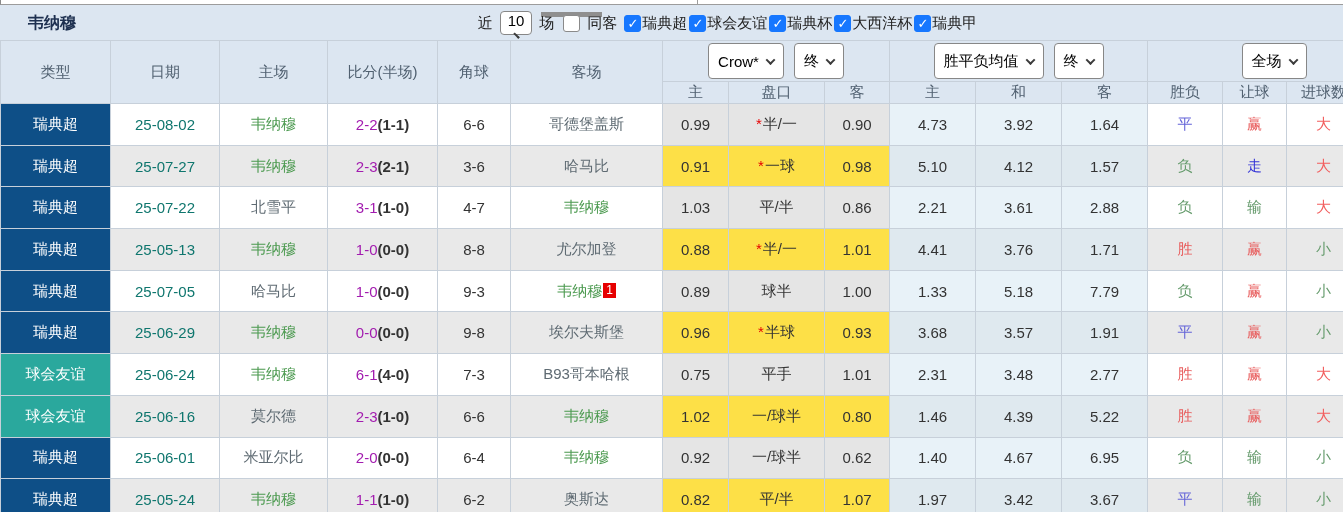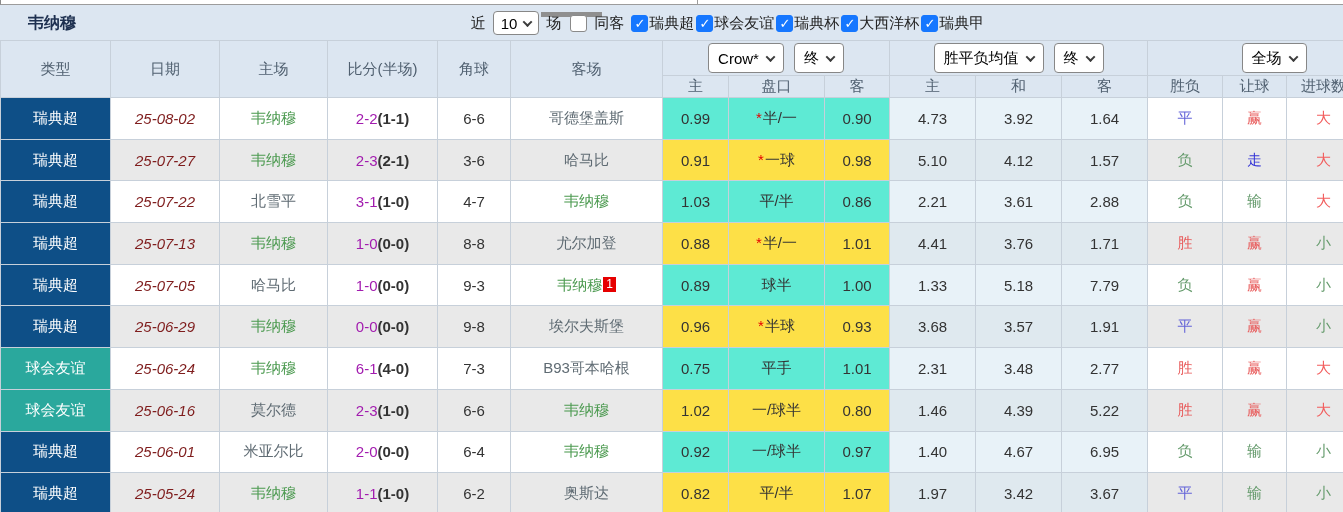--- a/index.html
+++ b/index.html
@@ -7,22 +7,22 @@
   body { font-family: "Liberation Sans", "DejaVu Sans", sans-serif; background:#dce6f1; position:relative; }
 
   .top-strip { position:absolute; left:0; top:0; width:1343px; height:5px; background:#fff; border-bottom:1px solid #9c9c9c; border-left:1px solid #8a8a8a; }
   .strip-divider { position:absolute; left:697px; top:0; width:1px; height:5px; background:#9c9c9c; }
   .scroll-nub { position:absolute; left:541px; top:12px; width:61px; height:5px; background:#8f8f8f; }
 
   .title-bar { position:absolute; left:0; top:6px; width:1343px; height:34px; display:flex; align-items:center; }
   .page-title { position:absolute; left:28px; font-size:16px; font-weight:bold; color:#1e3050; }
   .filters { margin:0 auto; position:relative; left:56px; display:flex; align-items:center; gap:7px; font-size:15px; color:#222; }
   .filters .gap-sm { margin-left:2px;text-align:center; }
-  .select { display:inline-flex; align-items:center; gap:8px; background:#fff; border:1px solid #878787; border-radius:4px; height:30px; padding:14px 9px; font-size:15px; color:#000; cursor:default; }
-  .select-sm { height:24px; padding:0 7px; gap:7px; }
+  .select { display:inline-flex; align-items:center; gap:8px; background:#fff; border:1px solid #878787; border-radius:4px; height:36px; padding:14px 9px; font-size:15px; color:#000; cursor:default; }
+  .select-sm { height:24px; padding:0 7px; gap:7px;flex-direction:column; }
   .chev { width:7px; height:7px; border-right:2px solid #3c3c3c; border-bottom:2px solid #3c3c3c; transform:rotate(45deg) translate(-1px,-1px); display:inline-block; }
   .chk-group { display:inline-flex; align-items:center; gap:1px; }
   .cb { width:17px; height:17px; border-radius:3px; display:inline-flex; align-items:center; justify-content:center; font-size:13px; font-weight:bold; }
   .cb.on { background:#1677ff; border:1px solid #1677ff; color:#fff; }
   .cb.off { background:#fff; border:1px solid #8a8a8a; }
   .chk-label { font-size:15px; color:#222; }
 
   .table-wrap { position:absolute; left:0; top:40px; width:1343px; height:472px; overflow:hidden; }
   table { border-collapse:collapse; table-layout:fixed; width:1360px; }
   th, td { border:1px solid #c7d0da; text-align:center; overflow:hidden; white-space:nowrap; }
@@ -31,27 +31,27 @@
   thead tr.hrow-b { height:22px; }
   .grp { padding:2px 0; }
   .grp-inner { display:flex; align-items:center; justify-content:center; gap:10px; }
   .grp-right .grp-inner { padding-left:40px; }
 
   tbody tr { height:41.7px; background:#ffffff; }
   tbody tr.alt { background:#e9e9e9; }
   tbody td { font-size:15px; color:#333; }
   td.lg-blue { background:#0e4f87; color:#fff; }
   td.lg-teal { background:#2aa89d; color:#fff; }
-  td.c-date { color:#7f1d1d;font-style:italic; }
+  td.c-date { color:#0f766e; }
   .team { color:#5f6b73; }
   .team-self { color:#4c9a50; }
   .badge { display:inline-block; background:#e60000; color:#fff; font-size:12px; line-height:15px; padding:0 3px; margin-left:1px; vertical-align:2px; }
   .score { color:#a21caf; }
   .half { color:#333;font-weight:bold; }
-  tr td.c-odds { background:#5eead4; }
+  tr td.c-odds { background:#e5e5e5; }
   tr.alt td.c-odds { background:#fde047;text-align:center; }
   tr td.c-mean { background:#e8f2f8; }
   tr.alt td.c-mean { background:#dfe9ef; }
   .star { color:#e60000; margin-right:1px; }
   .t-win { color:#e85b5b; }
   .t-draw { color:#6565d8; }
   .t-lose { color:#649a6b; }
   .t-walk { color:#3434d6; }
   .t-over { color:#f25e5e; }
   .t-under { color:#649a6b; }
@@ -220,21 +220,21 @@
     <td class="c-odds">0.86</td>
     <td class="c-mean">2.21</td>
     <td class="c-mean">3.61</td>
     <td class="c-mean">2.88</td>
     <td class="t-lose">负</td>
     <td class="t-lose">输</td>
     <td class="t-over">大</td>
   </tr>
         <tr class="alt">
     <td class="lg-blue">瑞典超</td>
-    <td class="c-date">25-07-13</td>
+    <td class="c-date">25-05-13</td>
     <td><span class="team team-self">韦纳穆</span></td>
     <td><span class="score">1-0</span><span class="half">(0-0)</span></td>
     <td>8-8</td>
     <td><span class="team">尤尔加登</span></td>
     <td class="c-odds">0.88</td>
     <td class="c-odds"><span class="star">*</span>半/一</td>
     <td class="c-odds">1.01</td>
     <td class="c-mean">4.41</td>
     <td class="c-mean">3.76</td>
     <td class="c-mean">1.71</td>
@@ -312,21 +312,21 @@
   </tr>
         <tr>
     <td class="lg-blue">瑞典超</td>
     <td class="c-date">25-06-01</td>
     <td><span class="team">米亚尔比</span></td>
     <td><span class="score">2-0</span><span class="half">(0-0)</span></td>
     <td>6-4</td>
     <td><span class="team team-self">韦纳穆</span></td>
     <td class="c-odds">0.92</td>
     <td class="c-odds">一/球半</td>
-    <td class="c-odds">0.97</td>
+    <td class="c-odds">0.62</td>
     <td class="c-mean">1.40</td>
     <td class="c-mean">4.67</td>
     <td class="c-mean">6.95</td>
     <td class="t-lose">负</td>
     <td class="t-lose">输</td>
     <td class="t-under">小</td>
   </tr>
         <tr class="alt">
     <td class="lg-blue">瑞典超</td>
     <td class="c-date">25-05-24</td>

